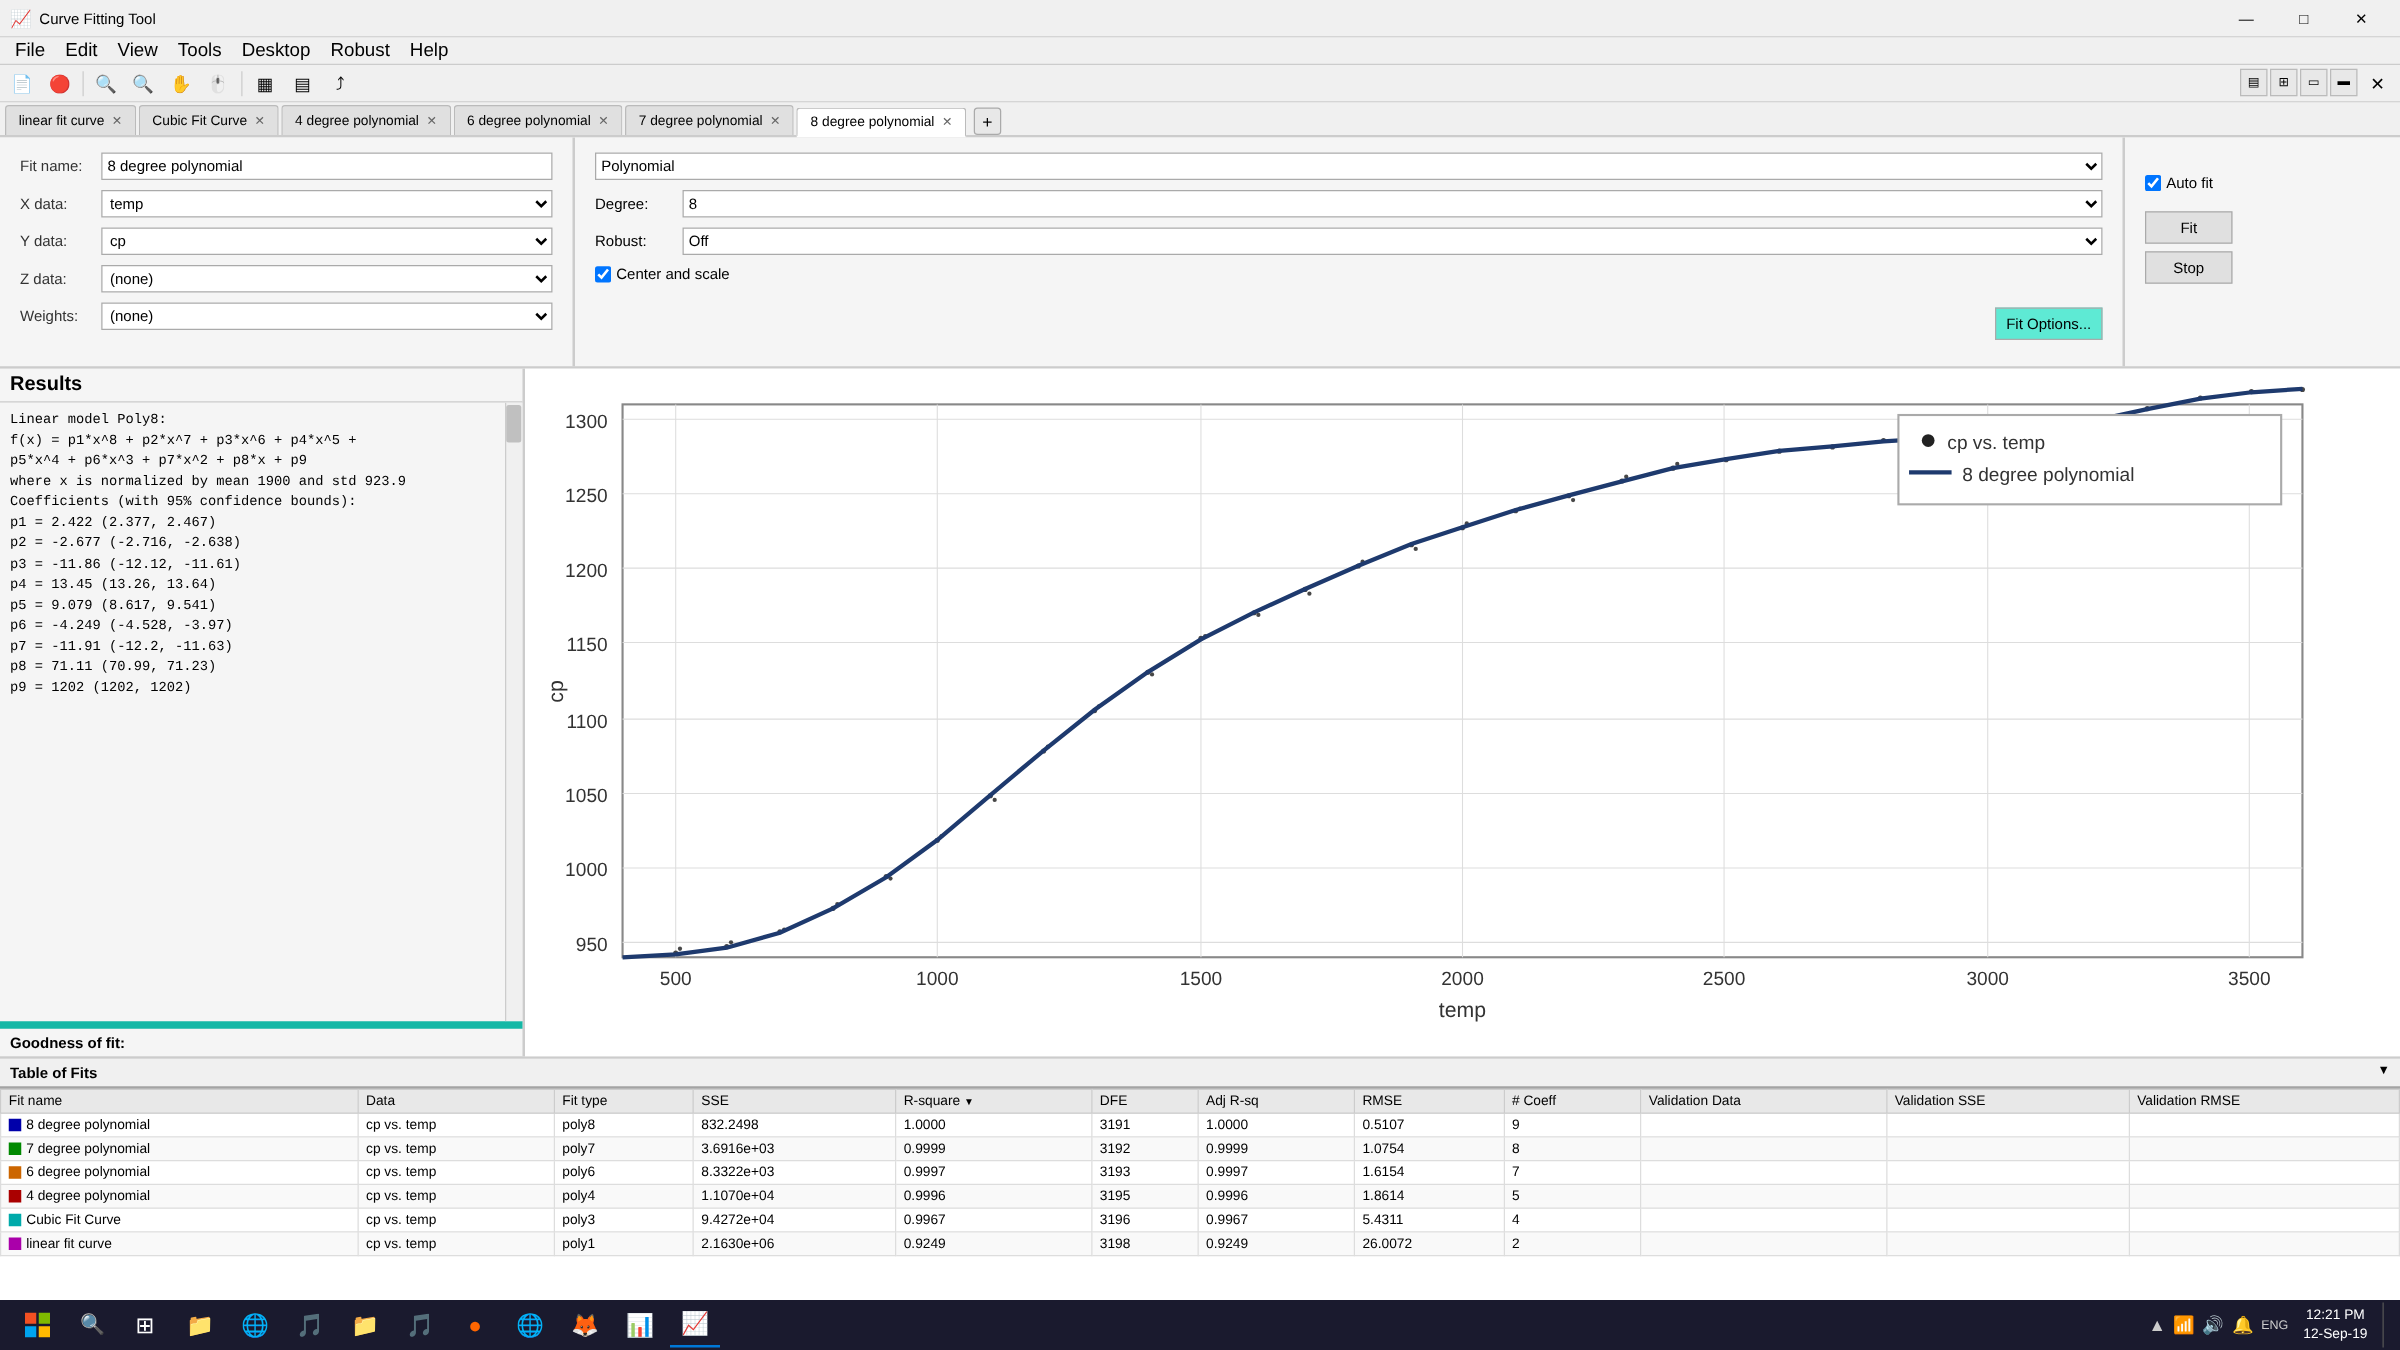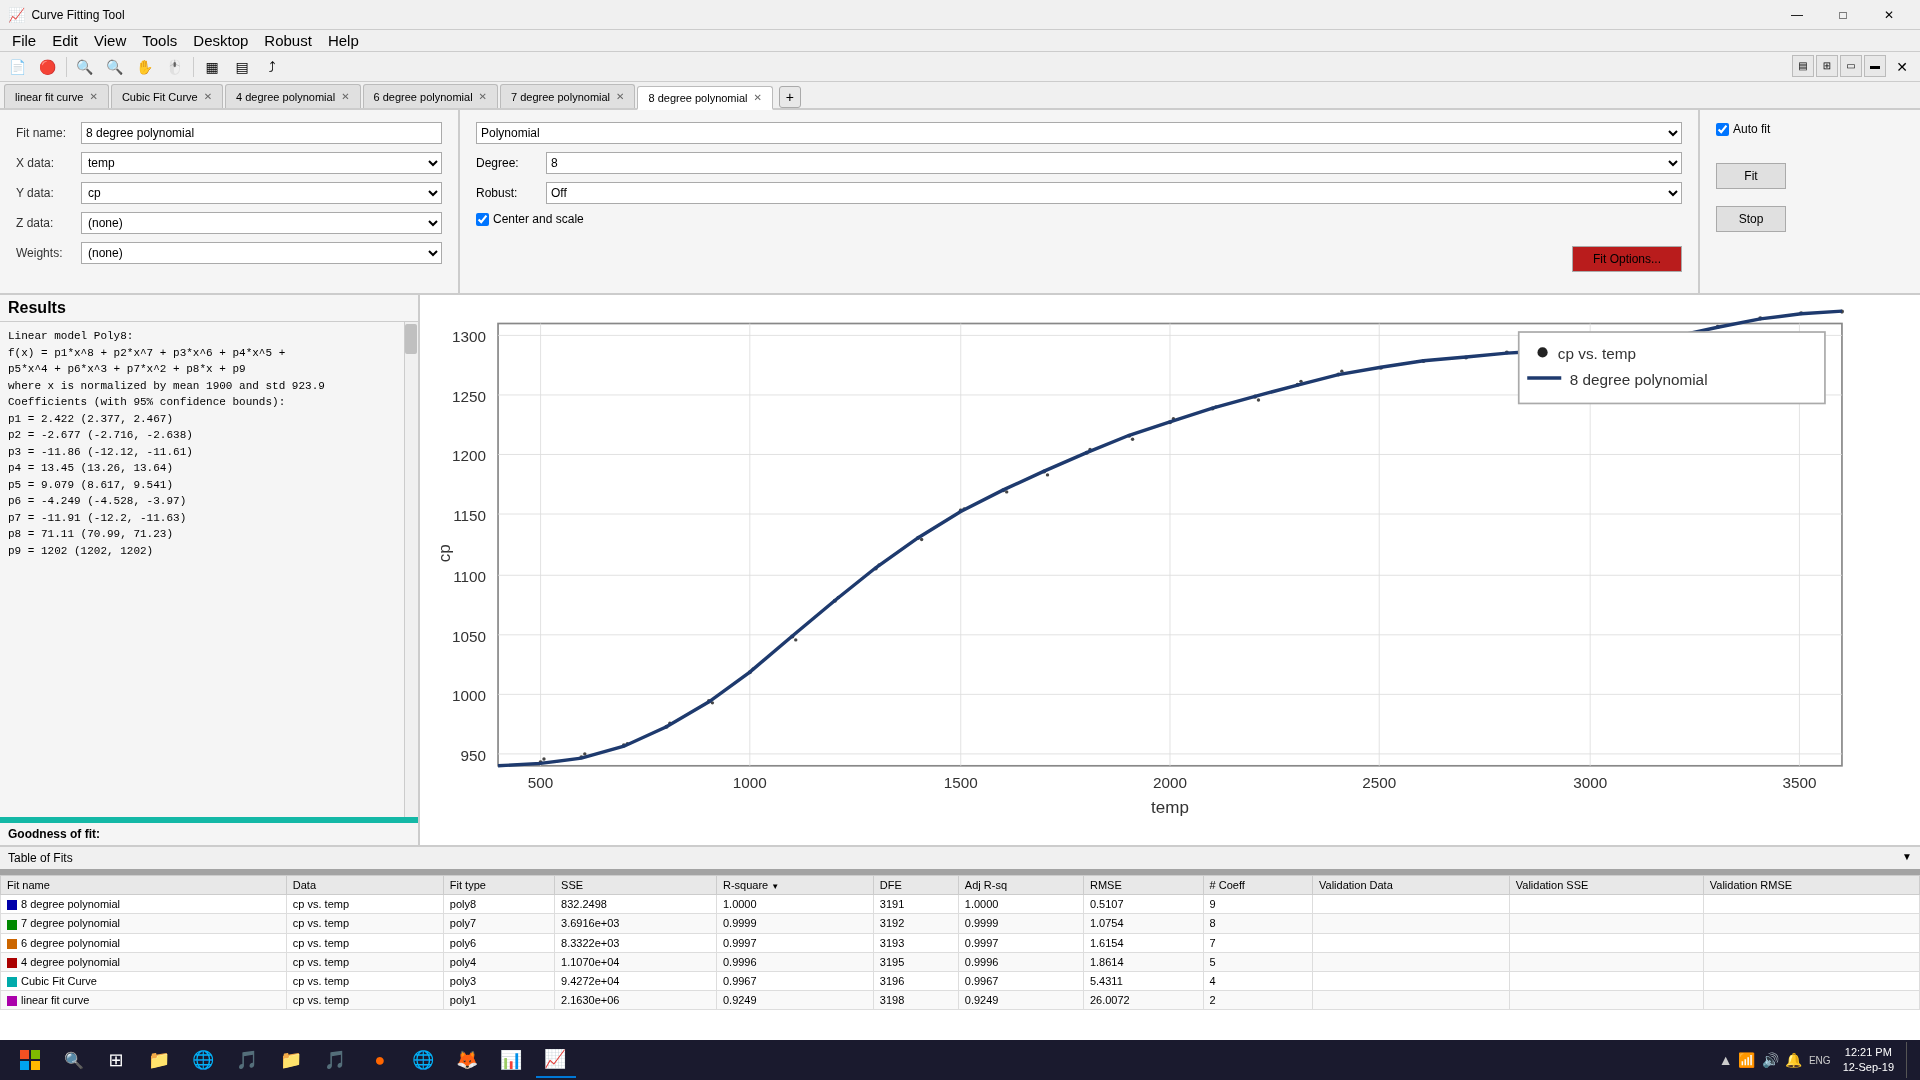--- a/index.html
+++ b/index.html
@@ -153,44 +153,44 @@
       font-size: 12px;
       background: #fff;
     }
     .checkbox-row {
       display: flex;
       align-items: center;
       margin-bottom: 8px;
     }
     .right-panel {
       width: 220px;
-      padding: 12px 16px;
+      padding: 29px 16px;
       display: flex;
       flex-direction: column;
       align-items: flex-start;
-      gap: 17px;
+      gap: 6px;
     }
     .autofit-row {
       display: flex;
       align-items: center;
       gap: 4px;
       margin-bottom: 10px;
     }
     .fit-btn {
       width: 70px;
       height: 26px;
       background: #e0e0e0;
       border: 1px solid #aaa;
       cursor: pointer;
       font-size: 12px;
     }
     .fit-options-btn {
       height: 26px;
-      padding: 0 20px;
-      background: #b91c1c;
+      padding: 0 8px;
+      background: #5eead4;
       border: 1px solid #aaa;
       cursor: pointer;
       font-size: 12px;
       margin-top: auto;
     }
 
     
     .middle-section {
       display: flex;
       flex: 1;
@@ -244,23 +244,23 @@
       height: 210px;
       border-top: 2px solid #ccc;
       overflow: hidden;
       background: #fff;
     }
     .table-header-bar {
       display: flex;
       align-items: flex-start;
       padding: 4px 8px;
       background: #f0f0f0;
-      border-bottom: 6px solid #a3a3a3;
-      font-size: 12px;
-      font-weight: normal;
+      border-bottom: 2px solid #a3a3a3;
+      font-size: 12px;
+      font-weight: bold;
     }
     .table-fits {
       width: 100%;
       border-collapse: collapse;
       font-size: 11px;
     }
     .table-fits th {
       background: #e8e8e8;
       border: 1px solid #ccc;
       padding: 3px 6px;

